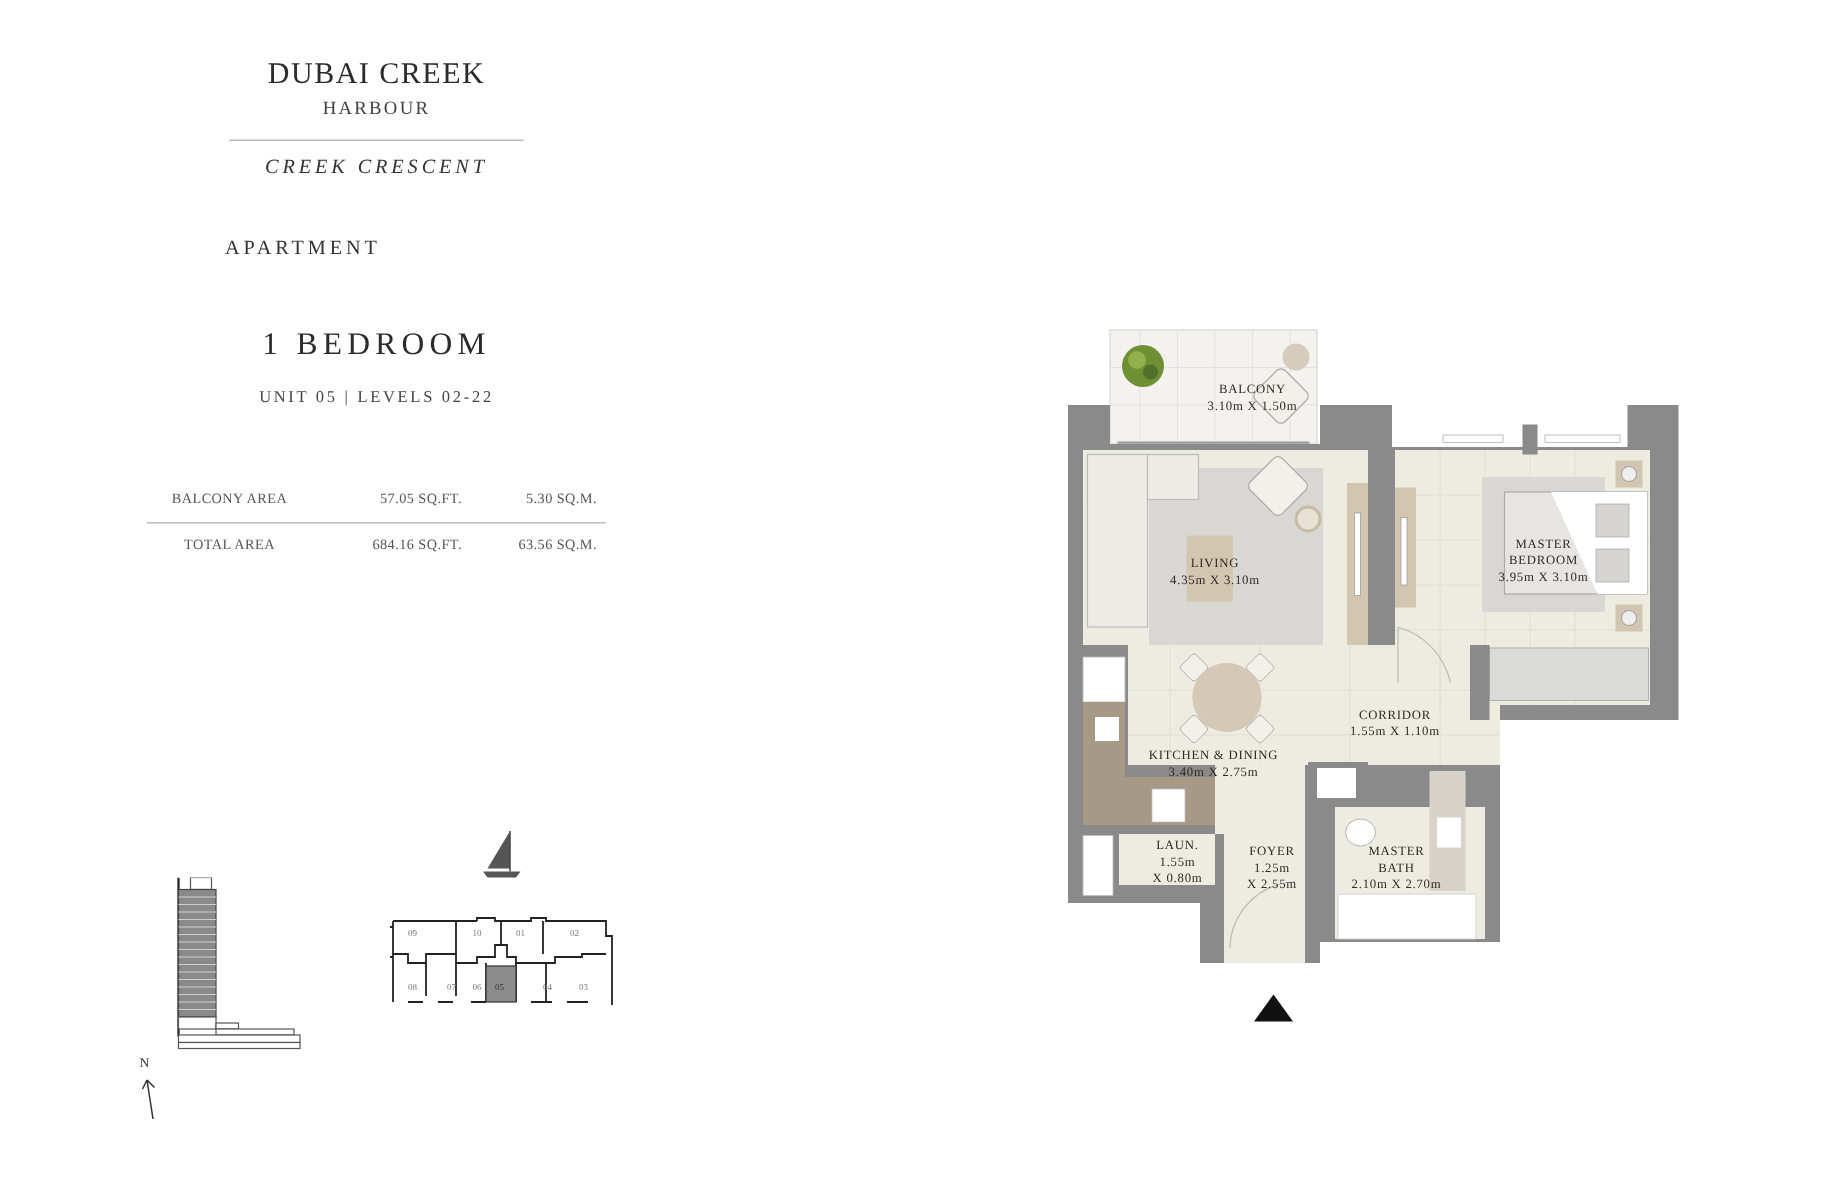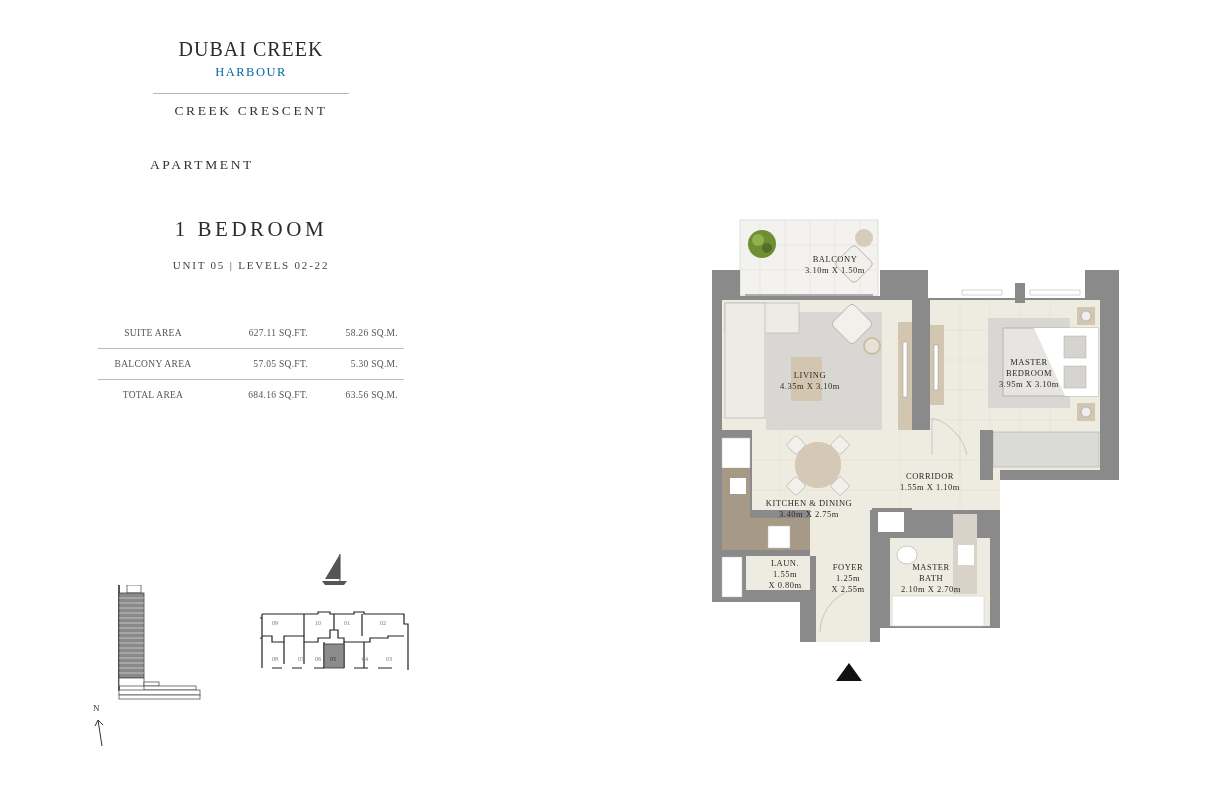--- a/index.html
+++ b/index.html
@@ -1,21 +1,21 @@
 <!DOCTYPE html>
 <html><head>
 <meta charset="utf-8">
 <style>
   html, body { margin: 0; padding: 0; background: #ffffff; }
   body { width: 1218px; height: 800px; position: relative; overflow: hidden; font-family: "Liberation Serif", "DejaVu Serif", serif; color: #333; }
   .abs { position: absolute; }
   .brand-title { left: 150px; top: 38px; width: 202px; text-align: center; font-size: 20px; letter-spacing: 1px; color: #2b2b2b; }
-  .brand-sub { left: 150px; top: 65px; width: 202px; text-align: center; font-size: 12.5px; letter-spacing: 1.5px; color: #0369a1; }
+  .brand-sub { left: 150px; top: 65px; width: 202px; text-align: center; font-size: 12.5px; letter-spacing: 1.5px; color: #404040; }
   .brand-rule { left: 153px; top: 93px; width: 196px; height: 1px; background: #b8b8b8; }
-  .project { left: 150px; top: 103px; width: 202px; text-align: center; font-size: 13.5px; letter-spacing: 2.6px; color: #333; }
+  .project { left: 150px; top: 103px; width: 202px; text-align: center; font-size: 13.5px; letter-spacing: 2.6px; color: #333; font-style: italic; }
   .type { left: 150px; top: 157px; width: 202px; text-align: left; font-size: 13.5px; letter-spacing: 2.6px; color: #333; }
   .bed { left: 150px; top: 217px; width: 202px; text-align: center; font-size: 21px; letter-spacing: 3.5px; color: #2b2b2b; }
   .unit { left: 150px; top: 259px; width: 202px; text-align: center; font-size: 11px; letter-spacing: 1.8px; color: #444; }
   .area-table { left: 98px; top: 318px; width: 306px; font-size: 9.5px; color: #555; letter-spacing: 0.3px; }
   .area-row { display: flex; height: 30px; align-items: center; border-bottom: 1px solid #bdbdbd; }
   .area-row:last-child { border-bottom: none; }
   .area-row .c1 { width: 110px; text-align: center; }
   .area-row .c2 { width: 100px; text-align: right; padding-right: 0px; }
   .area-row .c3 { width: 90px; text-align: right; }
   
@@ -31,25 +31,20 @@
 
 <div class="abs brand-title">DUBAI CREEK</div>
 <div class="abs brand-sub">HARBOUR</div>
 <div class="abs brand-rule"></div>
 <div class="abs project">CREEK CRESCENT</div>
 <div class="abs type">APARTMENT</div>
 <div class="abs bed">1 BEDROOM</div>
 <div class="abs unit">UNIT 05 | LEVELS 02-22</div>
 
 <div class="abs area-table">
-  <div class="area-row">
-    <span class="c1">SUITE AREA</span>
-    <span class="c2">627.11 SQ.FT.</span>
-    <span class="c3">58.26 SQ.M.</span>
-  </div>
   <div class="area-row">
     <span class="c1">BALCONY AREA</span>
     <span class="c2">57.05 SQ.FT.</span>
     <span class="c3">5.30 SQ.M.</span>
   </div>
   <div class="area-row">
     <span class="c1">TOTAL AREA</span>
     <span class="c2">684.16 SQ.FT.</span>
     <span class="c3">63.56 SQ.M.</span>
   </div>

